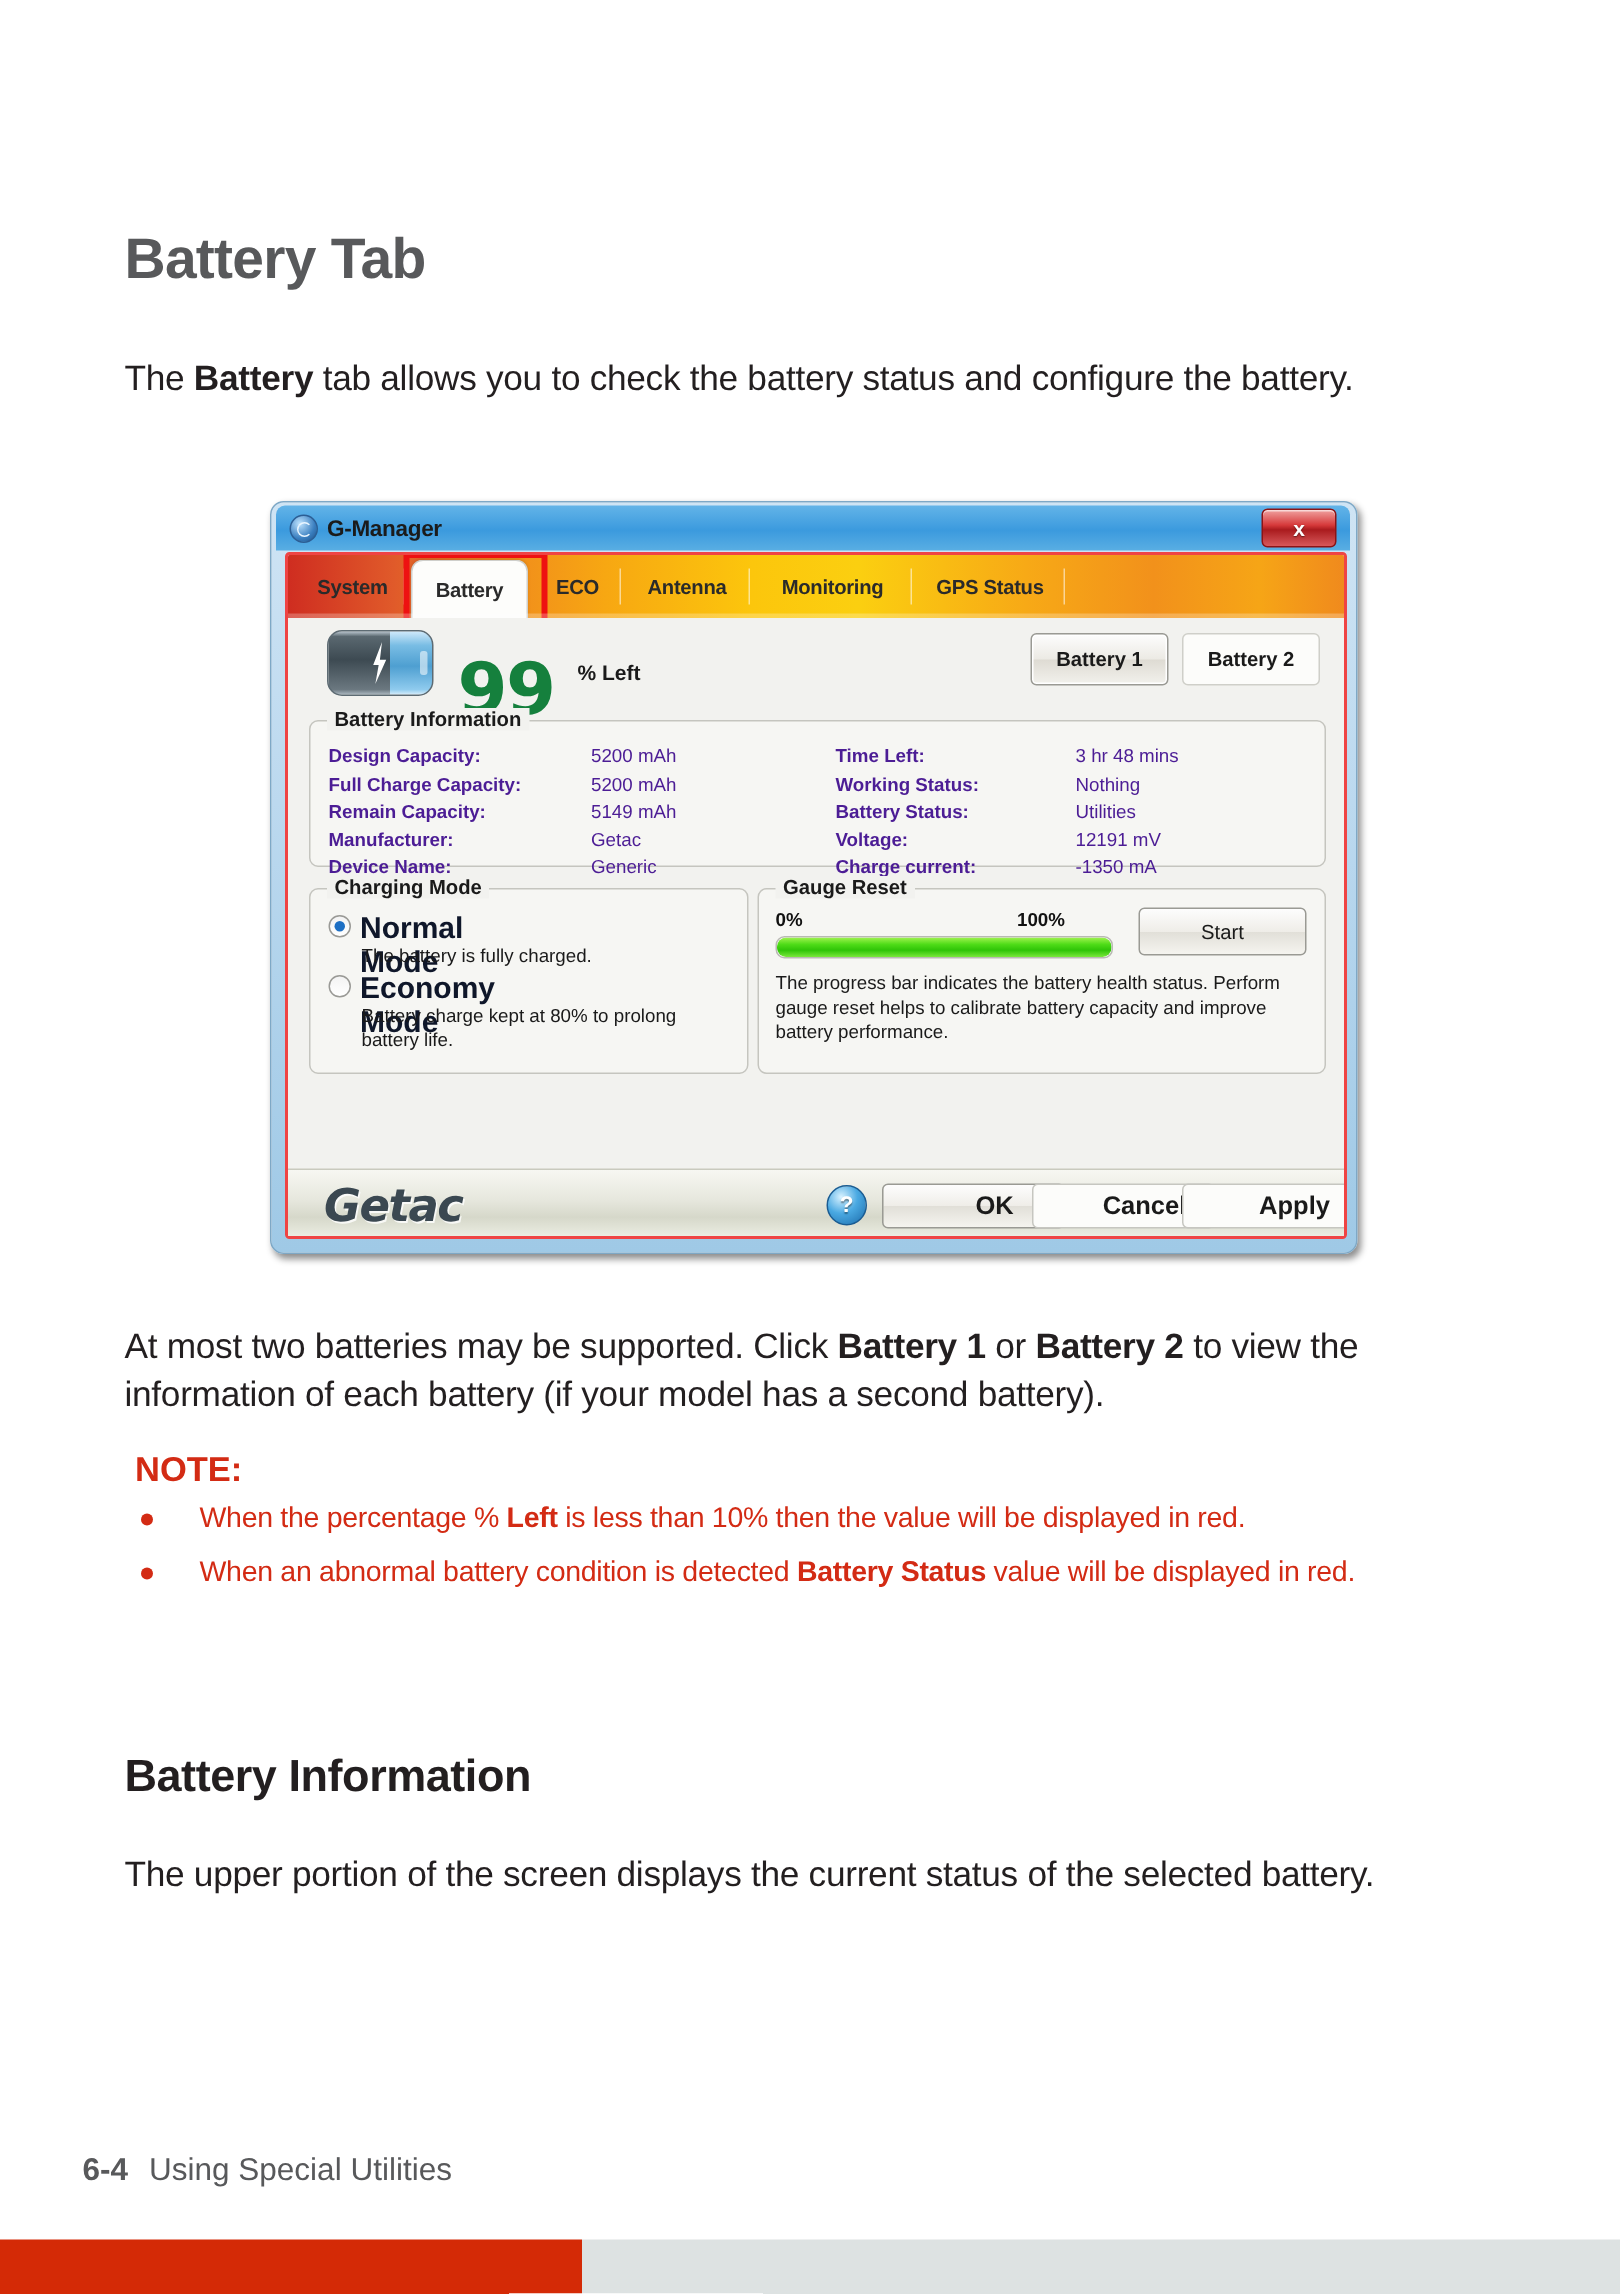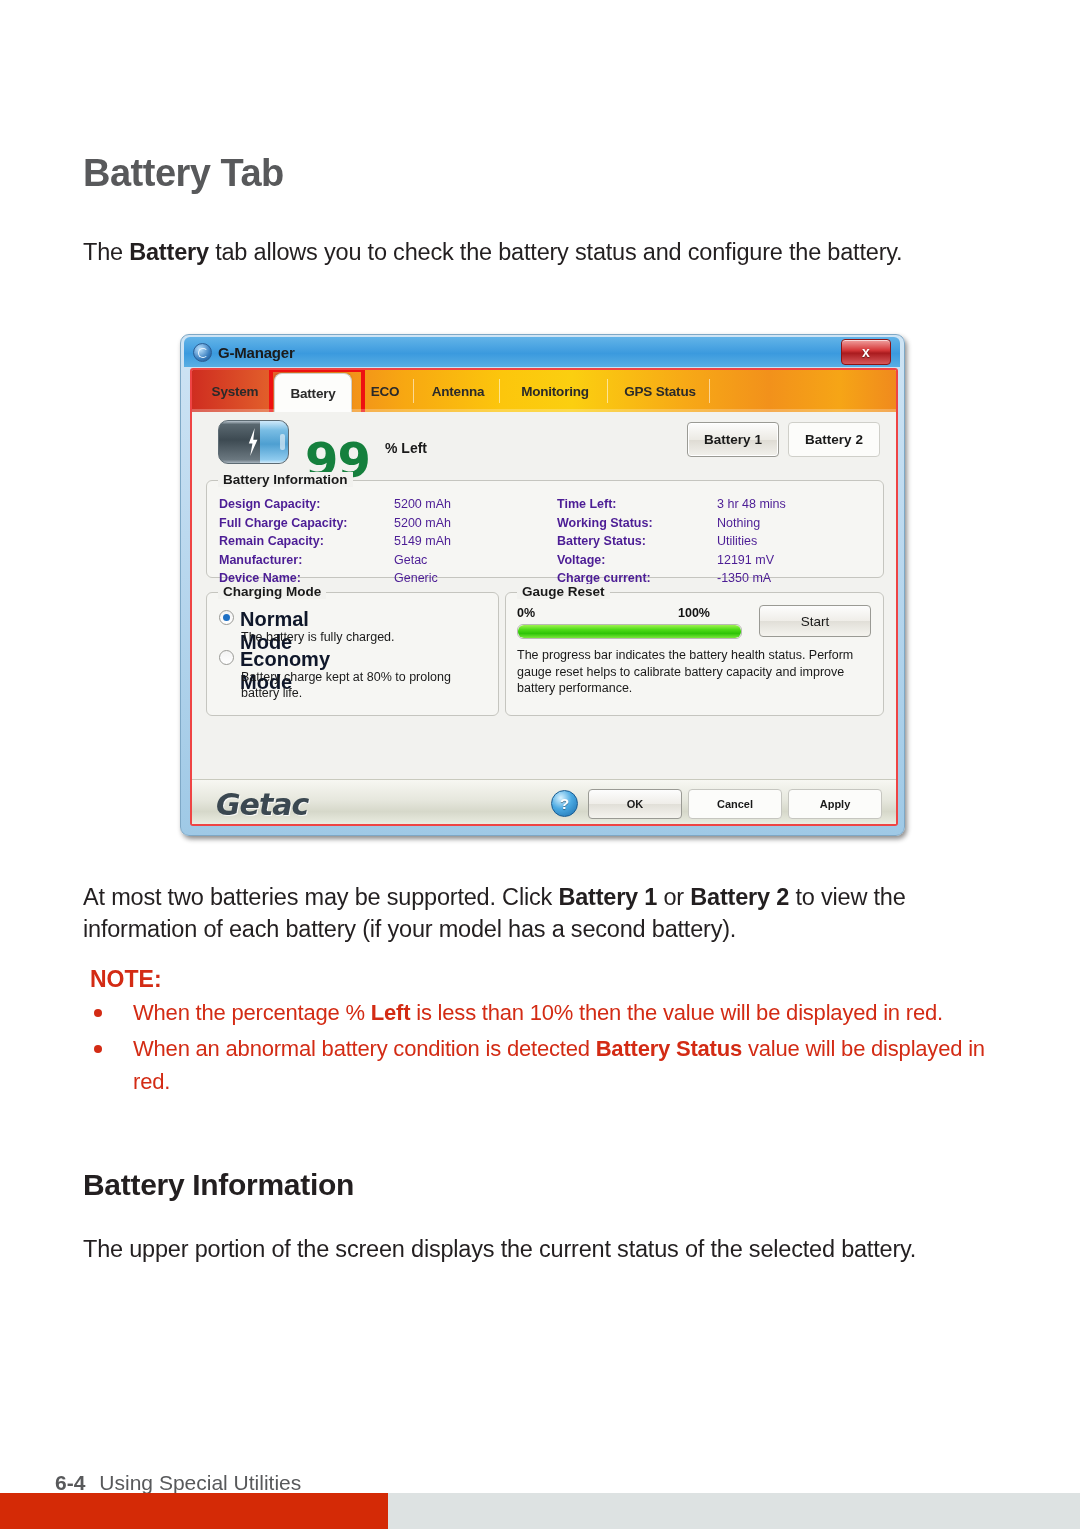--- a/index.html
+++ b/index.html
@@ -33,29 +33,29 @@
   .note-head{
     position:absolute;left:90px;top:966px;margin:0;
     font-size:23px;font-weight:bold;color:#d32b14;letter-spacing:0px;
   }
   ul.note-list{
     position:absolute;left:90px;top:996px;width:900px;margin:0;padding:0;
     list-style:none;
   }
   ul.note-list li{
     position:relative;padding-left:43px;margin-bottom:3px;
-    font-size:22px;color:#d32b14;line-height:33px;letter-spacing:-0.2px;
+    font-size:19px;color:#d32b14;line-height:33px;letter-spacing:-0.2px;
   }
   ul.note-list li:before{
     content:"";position:absolute;left:4px;top:13px;
     width:8px;height:8px;border-radius:50%;background:#d32b14;
   }
 
   
-  .footer{position:absolute;left:55px;top:1435px;font-size:21px;color:#58595b;margin-top:36px;}
+  .footer{position:absolute;left:55px;top:1435px;font-size:21px;color:#58595b;}
   .footer .pg{font-weight:bold;color:#58595b;}
   .footer .ft{margin-left:14px;}
   .bottom-bar{position:absolute;left:0;top:1493px;width:1080px;height:36px;}
   .bottom-bar .red{position:absolute;left:0;top:0;width:388px;height:36px;background:#d42a06;}
   .bottom-bar .gray{position:absolute;left:388px;top:0;width:692px;height:36px;background:#dde2e2;}
 
   
   .win{
     position:absolute;left:180px;top:334px;width:725px;height:502px;
   }
@@ -235,21 +235,21 @@
   }
   .help-btn{
     position:absolute;left:359px;top:10px;width:25px;height:25px;border-radius:50%;
     background:radial-gradient(circle at 35% 28%,#d8f2ff 0%,#4aa9e2 45%,#1b6cab 100%);
     border:1px solid #1a5c92;color:#fff;font-size:15px;font-weight:bold;
     display:flex;align-items:center;justify-content:center;text-shadow:0 1px 1px rgba(0,0,0,.4);
   }
   .fbtn{
     position:absolute;top:9px;width:92px;height:28px;border-radius:4px;
     display:flex;align-items:center;justify-content:center;
-    font-size:11px;font-weight:bold;color:#1a1a1a;
+    font-size:17px;font-weight:bold;color:#1a1a1a;padding-left:28px;
   }
   .fbtn.raised{
     background:linear-gradient(180deg,#fdfdfd 0%,#efedE8 50%,#e1dfd8 51%,#f5f4ef 100%);
     border:1px solid #9a9a94;
   }
   .fbtn.flat{background:#fcfcfa;border:1px solid #c6c6c0;}
   .btn-ok{left:396px;}
   .btn-cancel{left:496px;}
   .btn-apply{left:596px;}
 </style>

